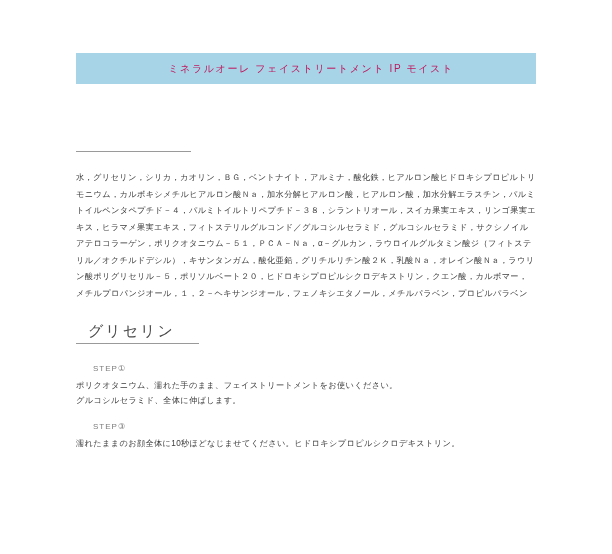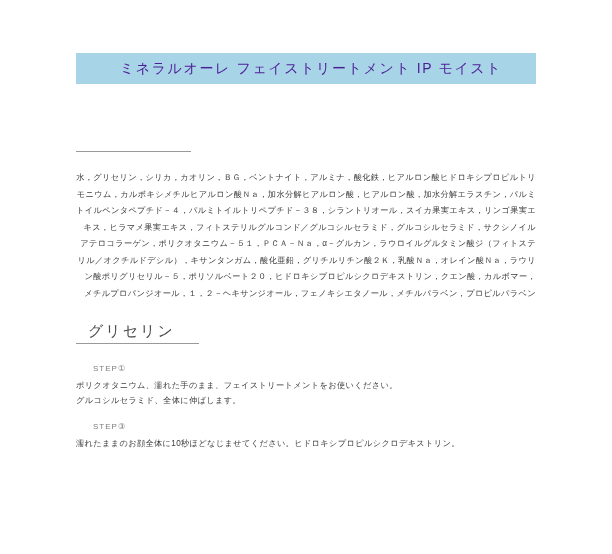--- a/index.html
+++ b/index.html
@@ -24,23 +24,23 @@
     left: 76px;
     top: 53px;
     width: 460px;
     height: 31px;
     background: #a8d4e8;
     display: flex;
     align-items: center;
     justify-content: center;
   }
   .banner-title {
-    font-size: 14px;
+    font-size: 10px;
     letter-spacing: 1.6px;
-    color: #4c1d95;
+    color: #be185d;
     white-space: nowrap;
     margin-left: 10px;
   }
   .section {
     position: absolute;
     left: 76px;
     width: 460px;
   }
   .section-ingredients { top: 130px; }
   .section-usage { top: 322px; }
@@ -65,21 +65,21 @@
     background: #9a9a9a;
   }
   .heading-rule.short { width: 123px; }
 
   .body-text {
     margin-top: 14px;
     font-size: 8.2px;
     line-height: 16.5px;
     letter-spacing: 0.35px;
     color: #3c3c3c;
-    text-align: right;
+    text-align: left;
   }
 
   .step-block {
     margin-top: 14px;
   }
   .step-block.first { margin-top: 16px; }
   .step-label {
     font-size: 8px;
     letter-spacing: 1px;
     color: #7c7c7c;

